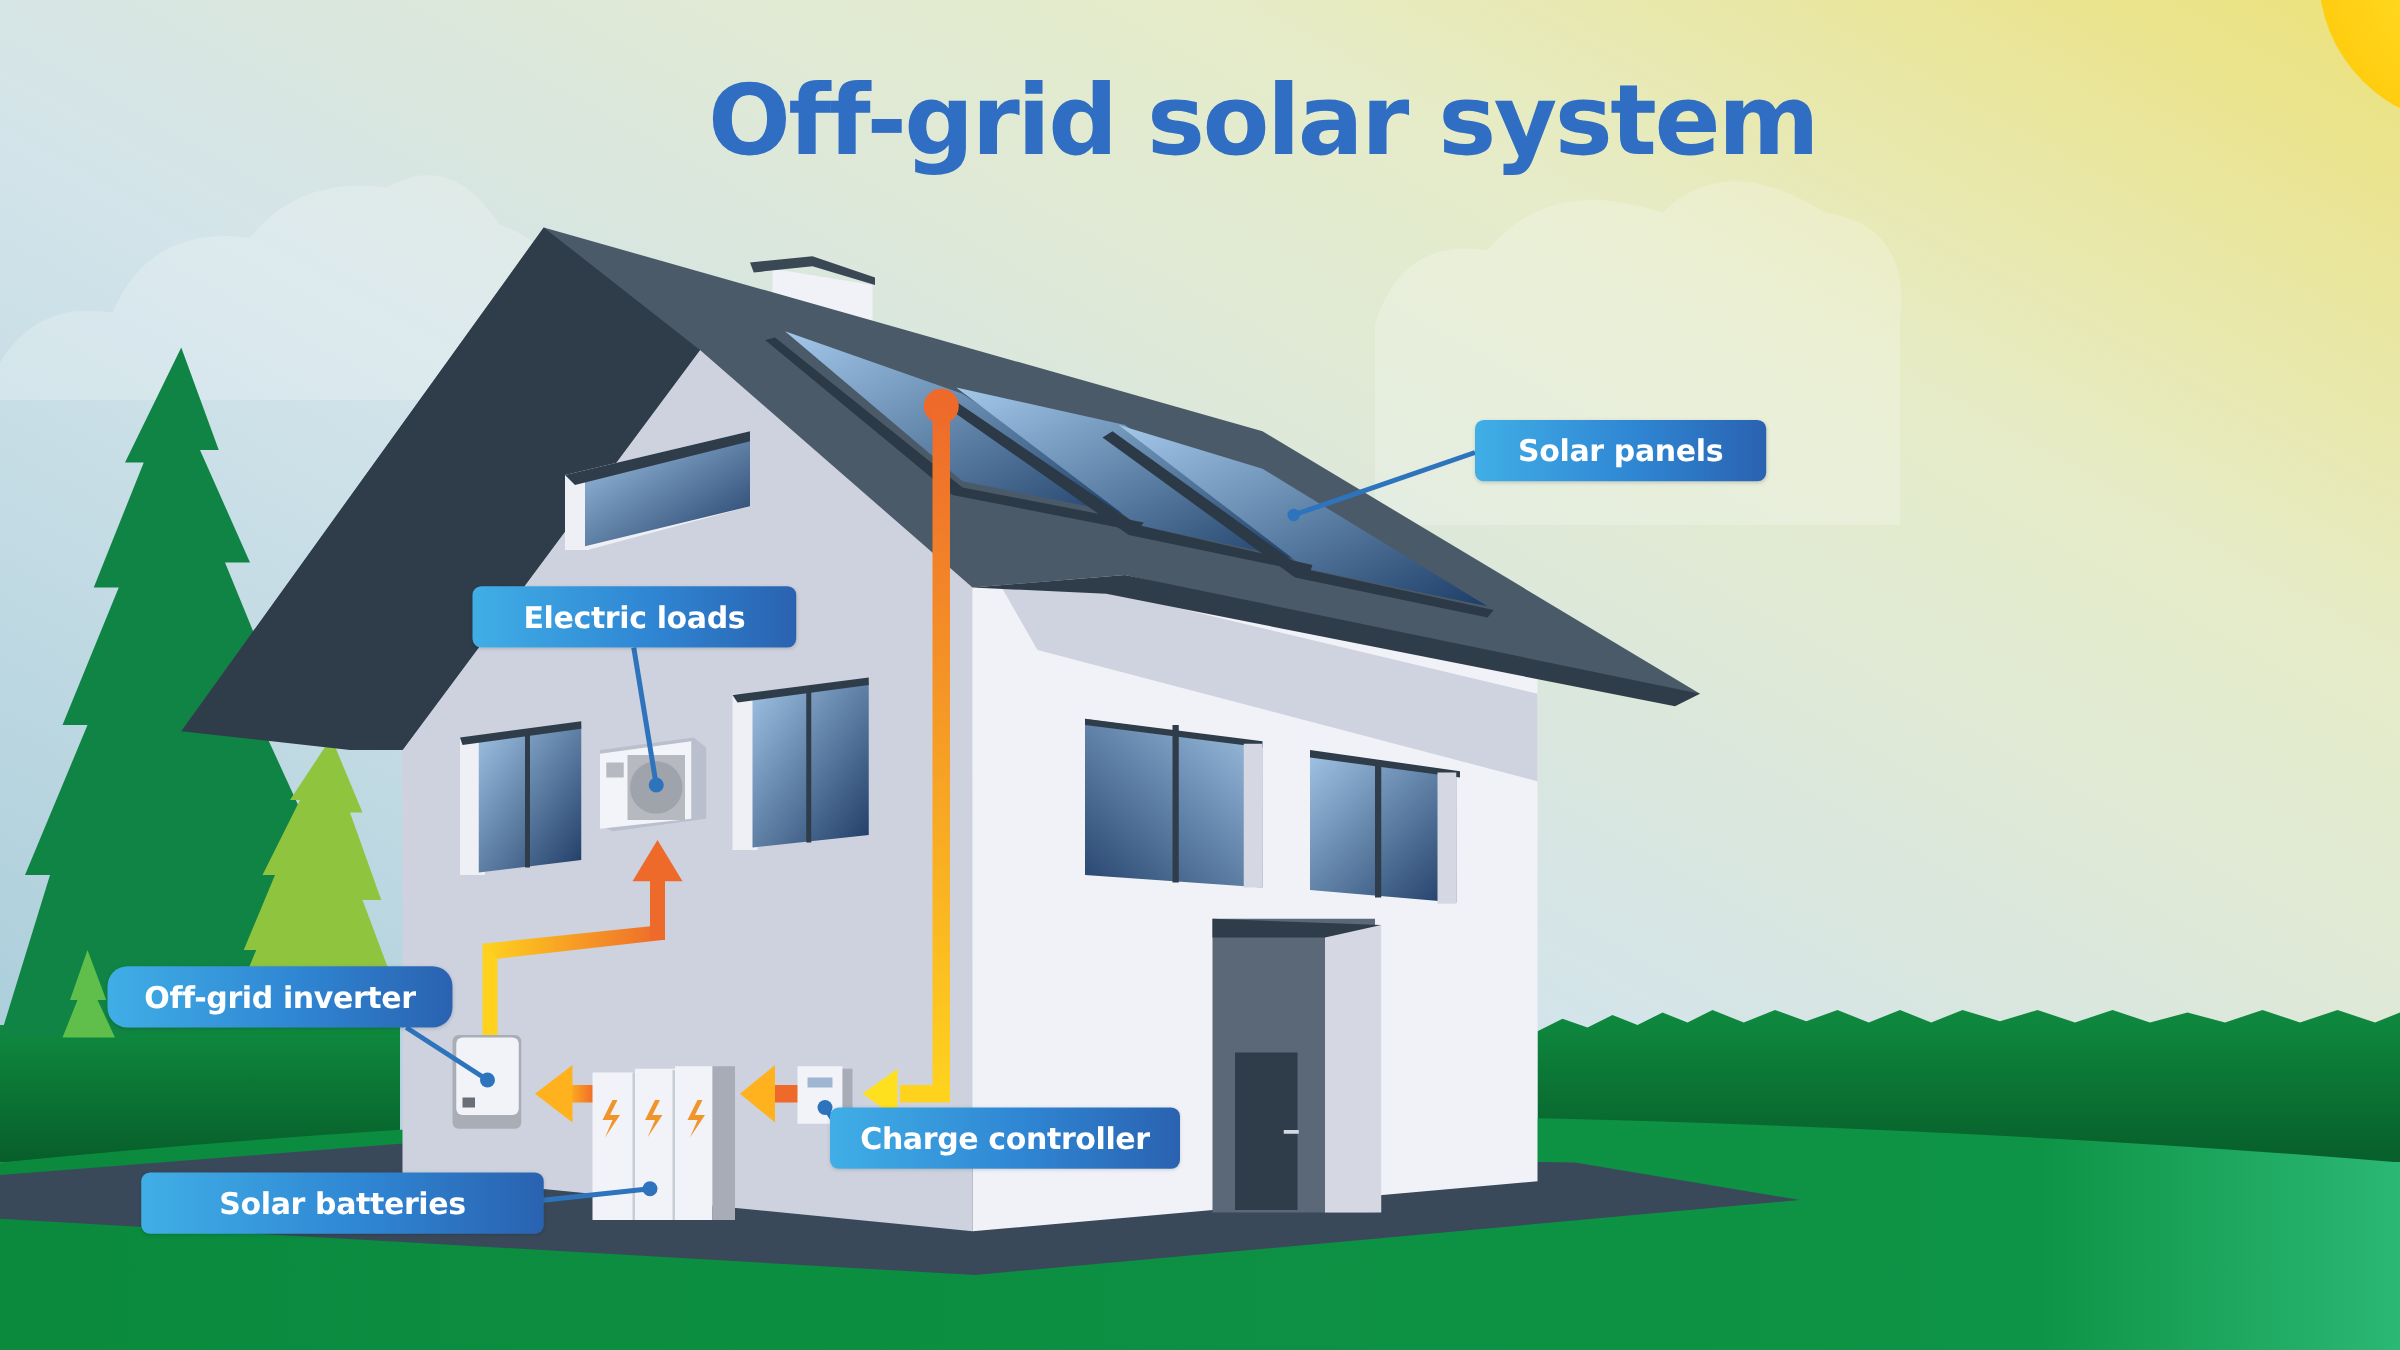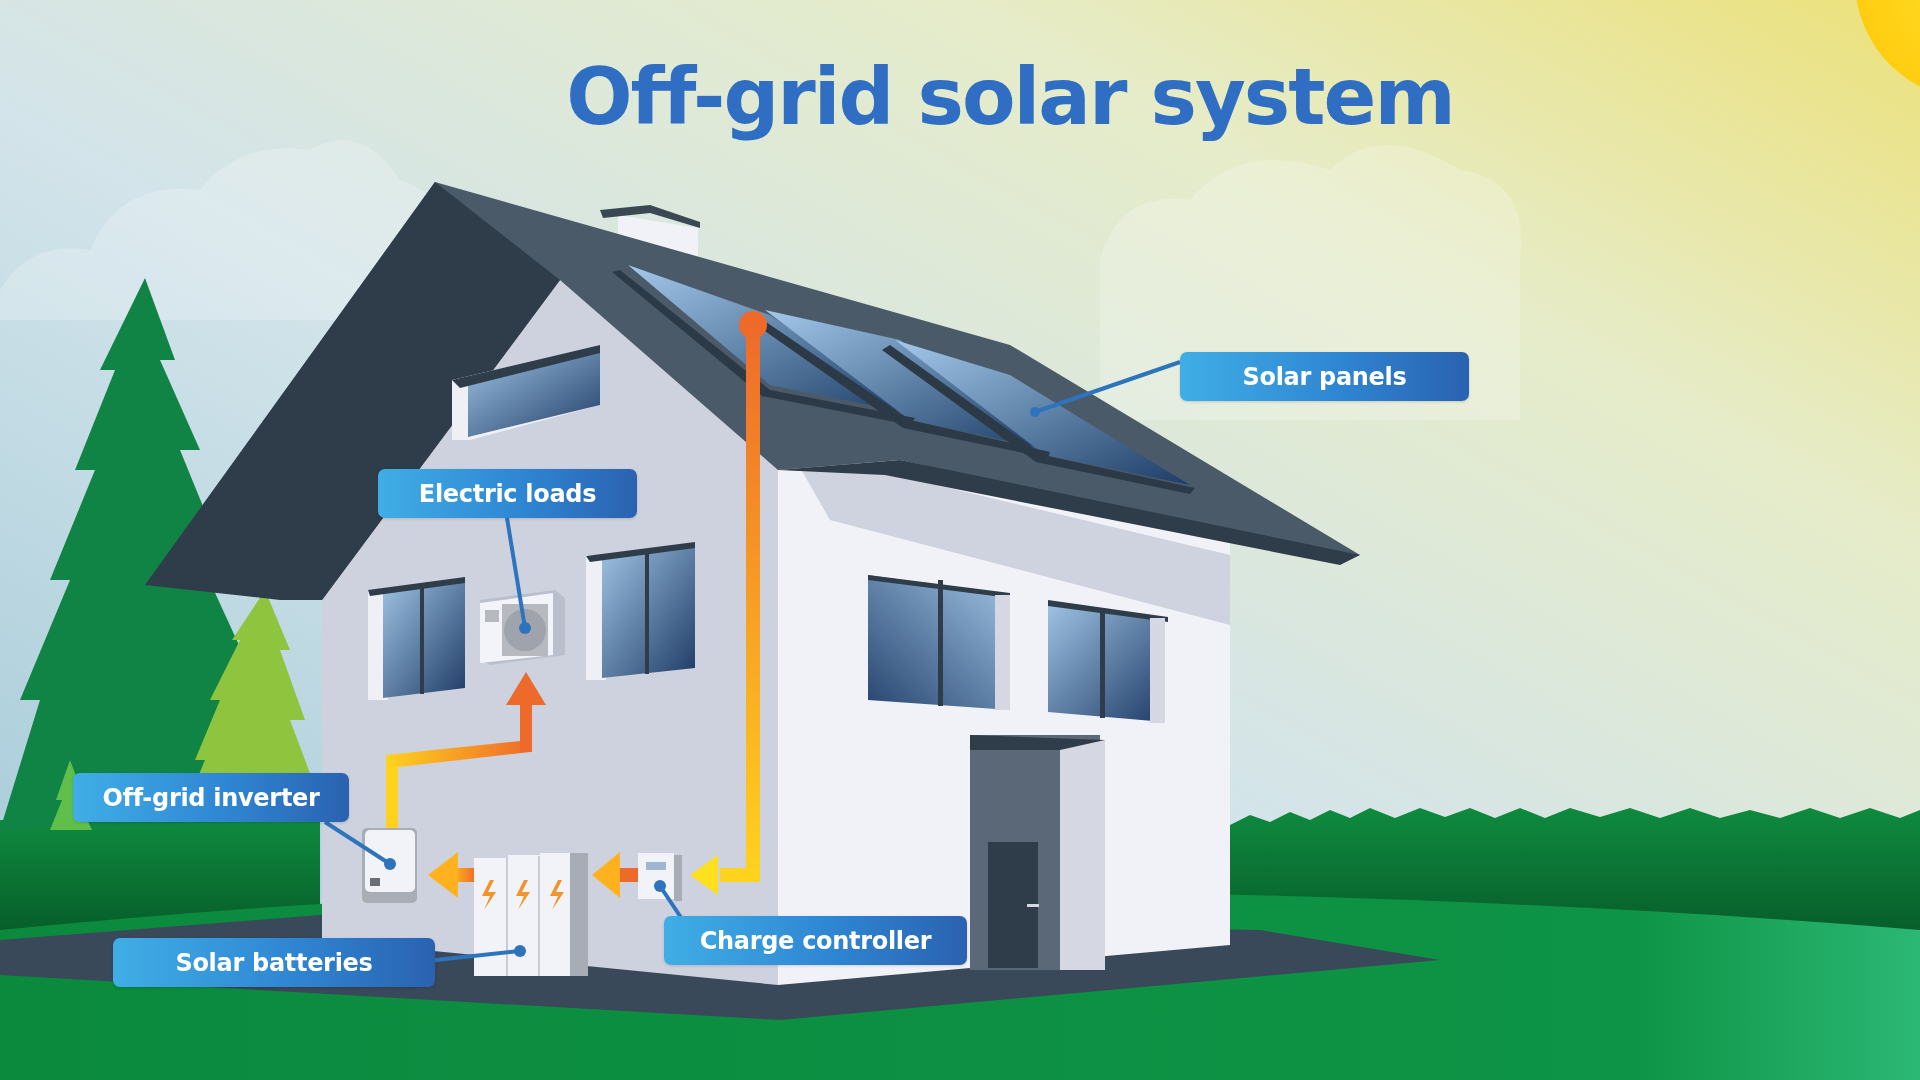--- a/index.html
+++ b/index.html
@@ -221,17 +221,17 @@
     <circle cx="1035" cy="412" r="5"></circle>
     <circle cx="525" cy="628" r="6"></circle>
     <circle cx="390" cy="864" r="6"></circle>
     <circle cx="520" cy="951" r="6"></circle>
     <circle cx="660" cy="886" r="6"></circle>
   </g>
 </svg>
 
 <div class="title">Off-grid solar system</div>
 
-<div class="callout" style="left:1180px; top:352px; width:289px;">Solar panels</div>
+<div class="callout" style="left:1180px; top:336px; width:233px;">Solar panels</div>
 <div class="callout" style="left:378px; top:469px; width:259px;">Electric loads</div>
-<div class="callout" style="left:73px; top:773px; width:276px;">Off-grid inverter</div>
+<div class="callout" style="left:86px; top:773px; width:276px;border-radius:16px;">Off-grid inverter</div>
 <div class="callout" style="left:113px; top:938px; width:322px;">Solar batteries</div>
-<div class="callout" style="left:664px; top:916px; width:303px;">Charge controller</div>
+<div class="callout" style="left:664px; top:886px; width:280px;">Charge controller</div>
 
 </body></html>

